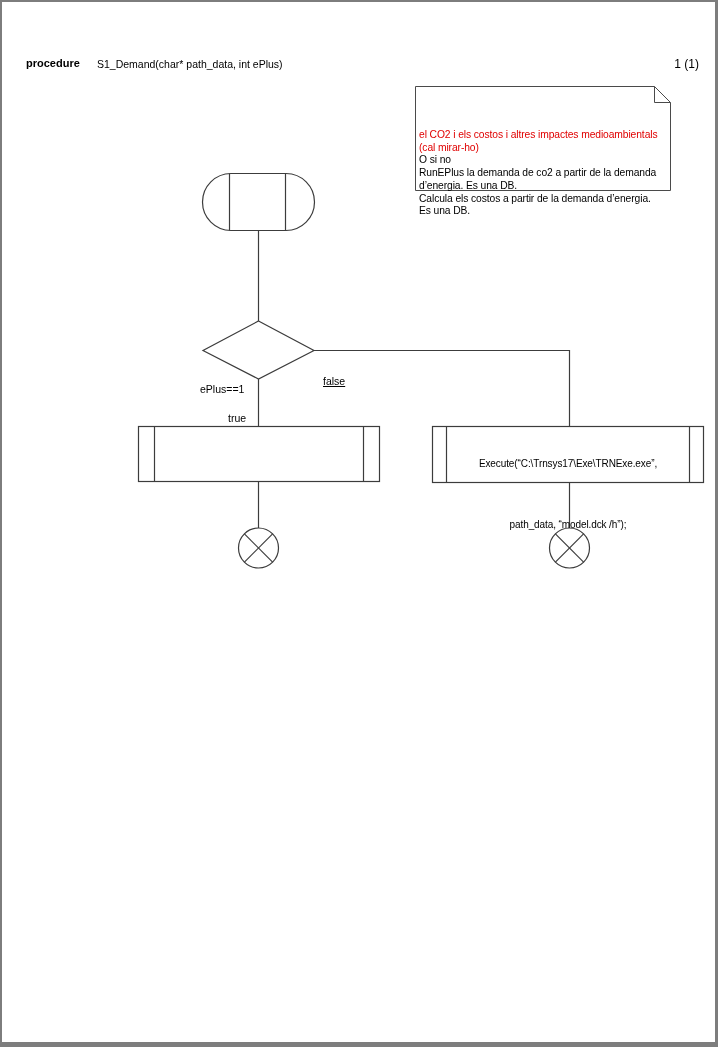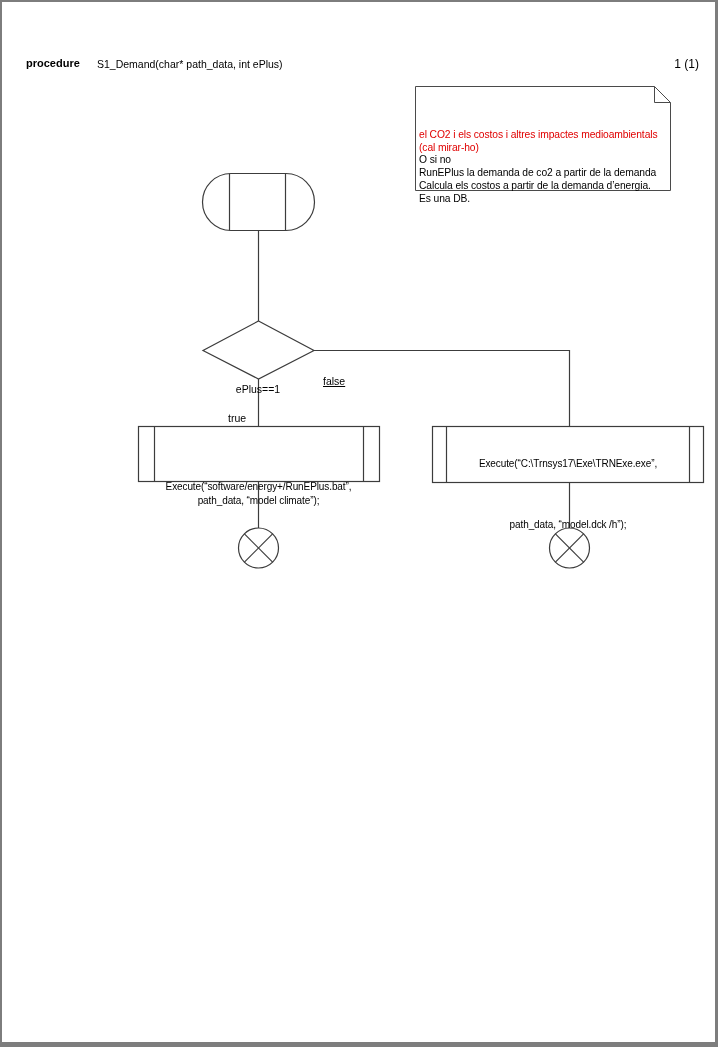--- a/index.html
+++ b/index.html
@@ -21,21 +21,21 @@
   .hdr-page{right:16px;top:15px;font-size:12px;color:#000;}
   .note-text{
     left:417px;top:87px;width:246px;
     font-size:10.3px;line-height:12.7px;color:#000;
     letter-spacing:-0.1px;
   }
   .note-text div{white-space:nowrap;}
   .note-red{color:#e00000;}
   .decision-label{
     left:198px;top:341px;width:116px;
-    text-align:center;font-size:10.5px;color:#000;
+    font-size:10.5px;color:#000;
   }
   .true-label{left:226px;top:370px;font-size:10.5px;color:#000;}
   .false-label{left:321px;top:333px;font-size:10.5px;color:#000;text-decoration:underline;}
   .proc-text{
     display:flex;flex-direction:column;justify-content:center;align-items:center;
     text-align:center;font-size:10px;line-height:14px;color:#000;
     letter-spacing:-0.1px;
   }
   .proc-text-left{left:136px;top:424px;width:241px;height:55px;}
   .proc-text-right{left:430px;top:424px;width:272px;height:56px;gap:47px;}
@@ -86,30 +86,27 @@
 
   <div class="abs hdr-proc">procedure</div>
   <div class="abs hdr-sig">S1_Demand(char* path_data, int ePlus)</div>
   <div class="abs hdr-page">1 (1)</div>
 
   <div class="abs note-text">
     <div class="note-red">el CO2 i els costos i altres impactes medioambientals</div>
     <div class="note-red">(cal mirar-ho)</div>
     <div>O si no</div>
     <div>RunEPlus la demanda de co2 a partir de la demanda</div>
+    <div>d’energia. Es una DB.</div>
     <div>Calcula els costos a partir de la demanda d’energia.</div>
     <div>Es una DB.</div>
   </div>
 
   <div class="abs decision-label">ePlus==1</div>
   <div class="abs true-label">true</div>
   <div class="abs false-label">false</div>
 
-  <div class="abs proc-text proc-text-left">
-    <div>Execute(“software/energy+/RunEPlus.bat”,</div>
-    <div>path_data, “model climate”);</div>
-  </div>
   <div class="abs proc-text proc-text-right">
     <div>Execute(“C:\Trnsys17\Exe\TRNExe.exe”,</div>
     <div>path_data, “model.dck /h”);</div>
   </div>
 
 </div>
 
 </body></html>

